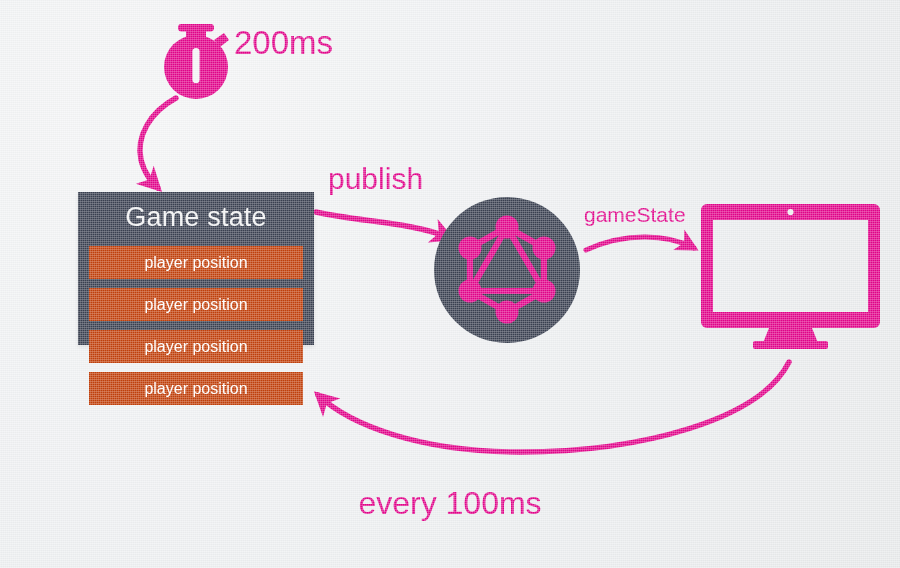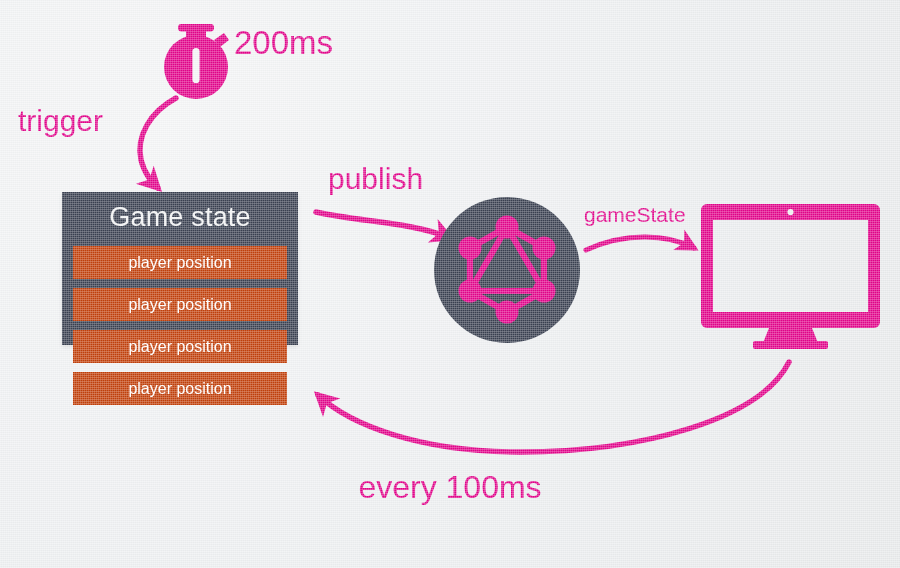--- a/index.html
+++ b/index.html
@@ -36,21 +36,21 @@
   #vector-layer {
     position: absolute;
     left: 0; top: 0;
     width: 900px;
     height: 568px;
   }
 
   
   #game-state-panel {
     position: absolute;
-    left: 62px;
+    left: 78px;
     top: 192px;
     width: 236px;
     height: 153px;
     background: #3a4151;
     box-shadow: 0 2px 4px rgba(0,0,0,.10);
     box-sizing: border-box;
     padding: 5px 11px 11px 11px;
   }
   #game-state-title {
     color: #f2f3f4;
@@ -87,21 +87,21 @@
   #label-trigger{ left: 18px;  top: 104px; font-size: 30px; }
   #label-publish{ left: 328px; top: 162px; font-size: 30px; }
   #label-gamestate { left: 584px; top: 203px; font-size: 21px; }
   #label-send-position {
     left: 0; top: 462px;
     width: 900px;
     text-align: center;
     font-size: 32px;
   }
   #label-send-position span { display: block; }
-  #send-line-2 { margin-top: 8px; }
+  #send-line-2 { margin-top: 24px; }
 </style>
 </head>
 <body>
 
 <div id="diagram-root">
 
   <svg id="vector-layer" viewBox="0 0 900 568">
     <defs>
       <marker id="ah" viewBox="0 0 12 12" refX="8.6" refY="6" markerWidth="5.2" markerHeight="5.2" orient="auto-start-reverse">
         <path d="M 0.6 0.6 L 11 6 L 0.6 11.4 L 3.4 6 Z" fill="#e2058b"></path>
@@ -161,21 +161,20 @@
   <div id="game-state-panel">
     <div id="game-state-title">Game state</div>
     <div class="player-row">player position</div>
     <div class="player-row">player position</div>
     <div class="player-row">player position</div>
     <div class="player-row">player position</div>
   </div>
 
   <div class="label" id="label-200ms">200ms</div>
 
-  <div class="label" id="label-trigger">trigger</div>
 
   <div class="label" id="label-gamestate">gameState</div>
 
   <div class="label" id="label-publish">publish</div>
 
   <div class="label" id="label-send-position">
     <span id="send-line-2">every 100ms</span>
   </div>
 
   <div id="noise-overlay"></div>

